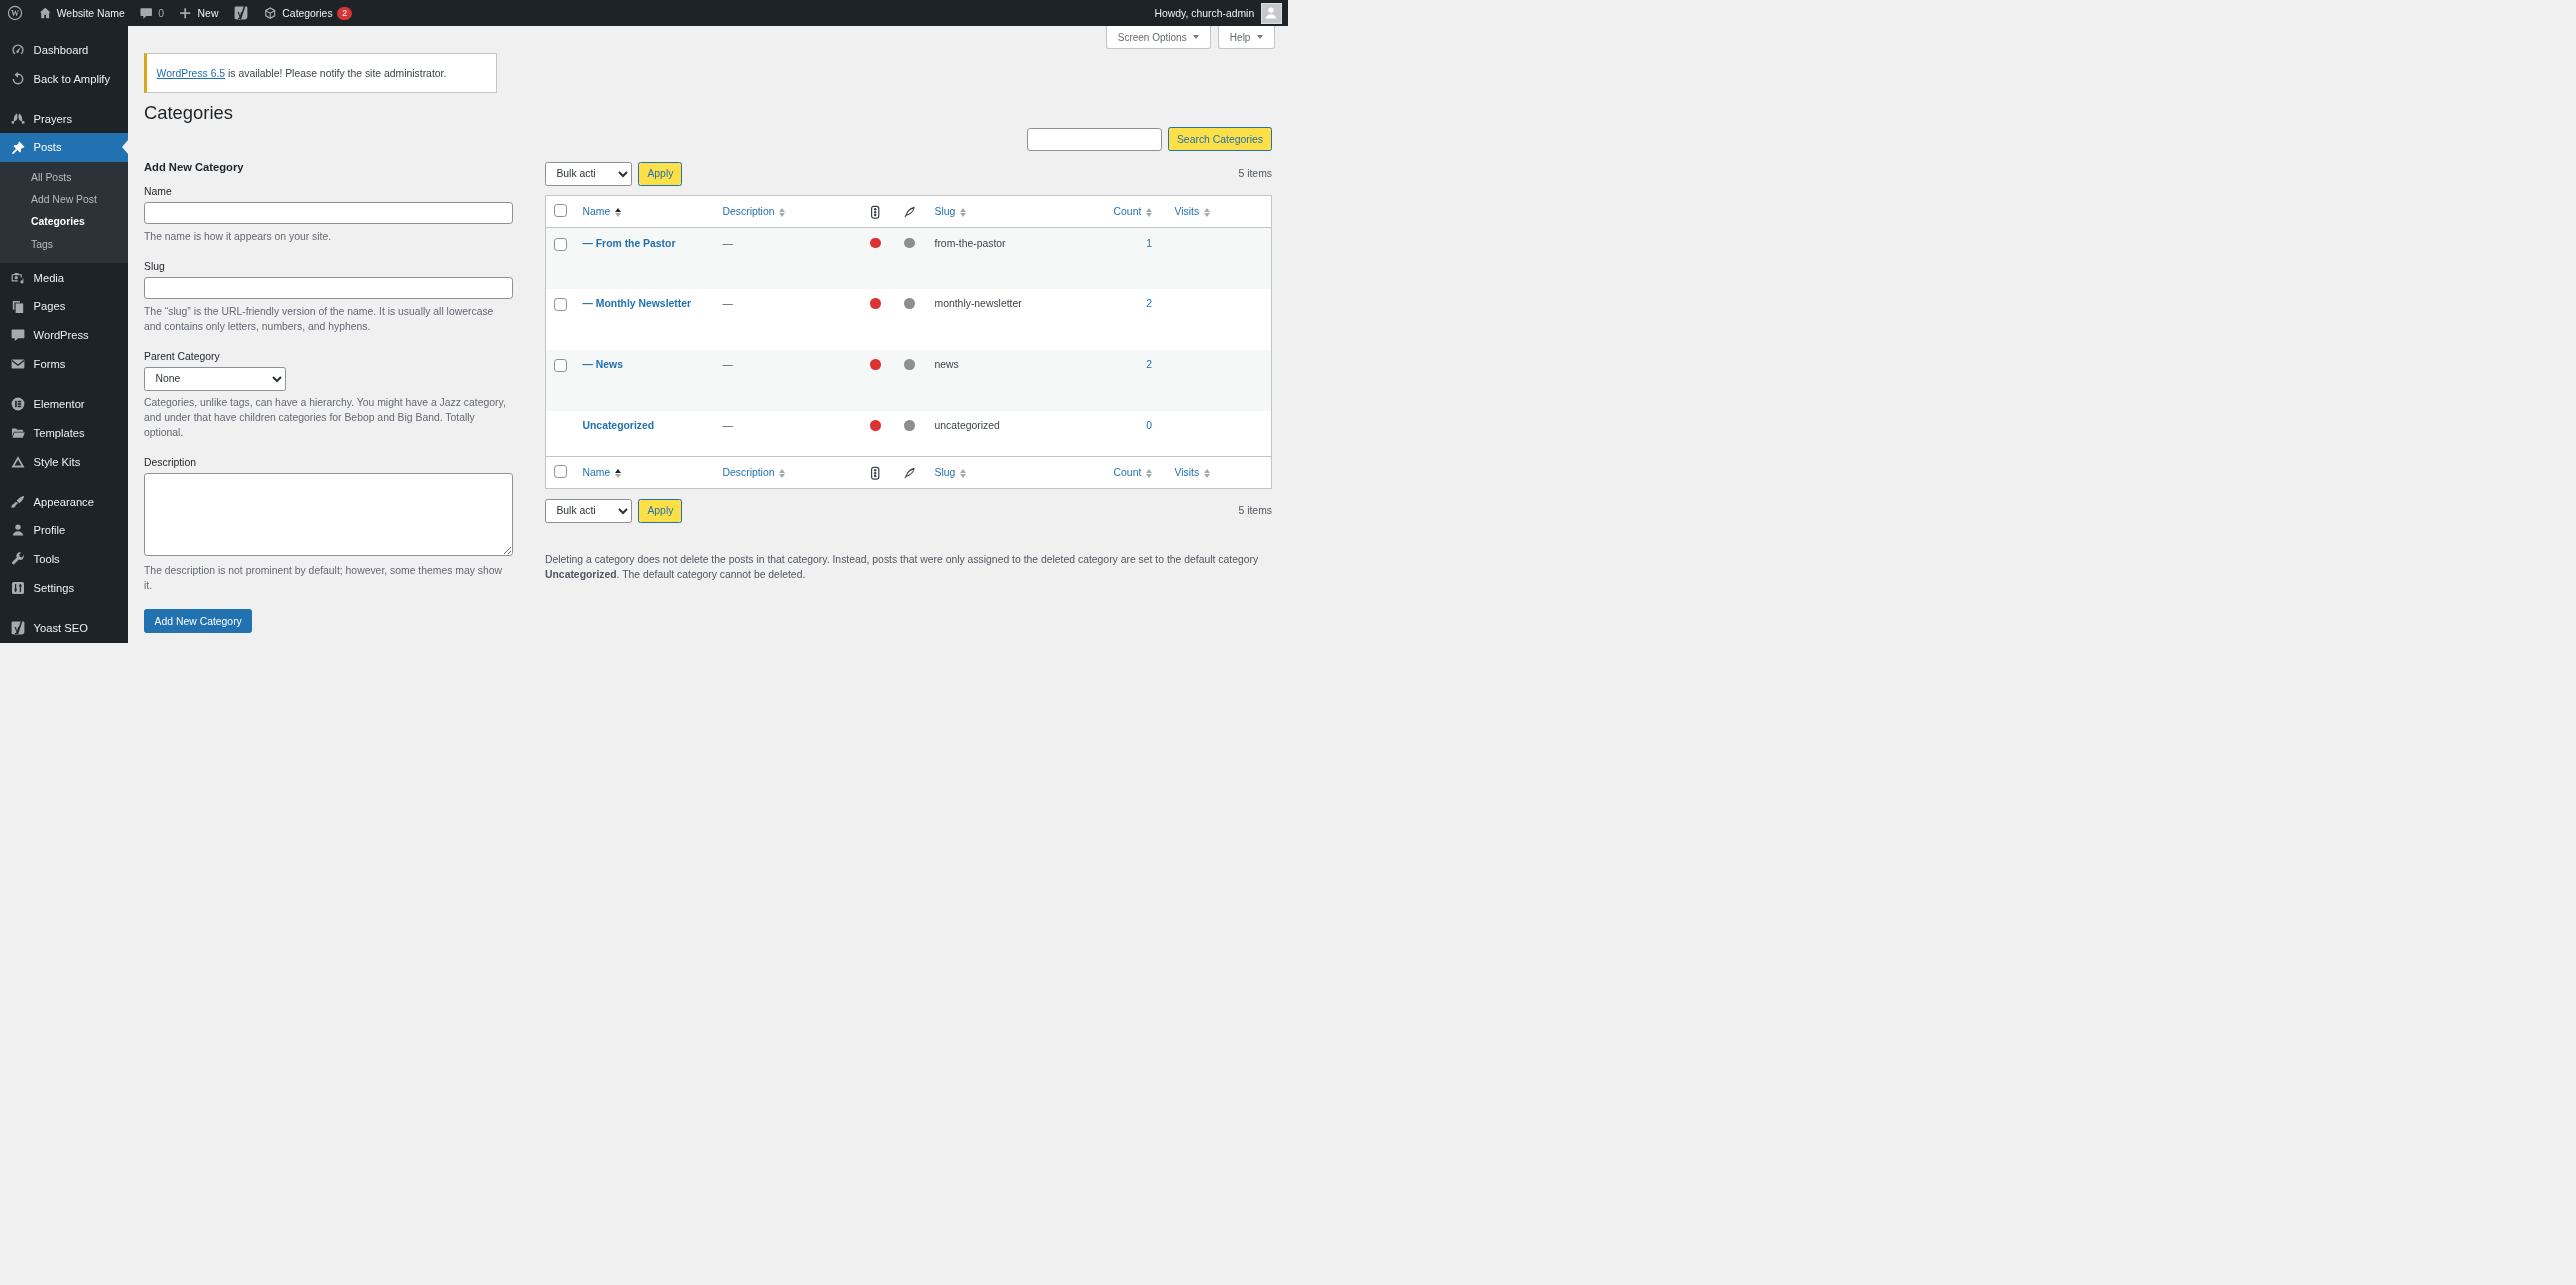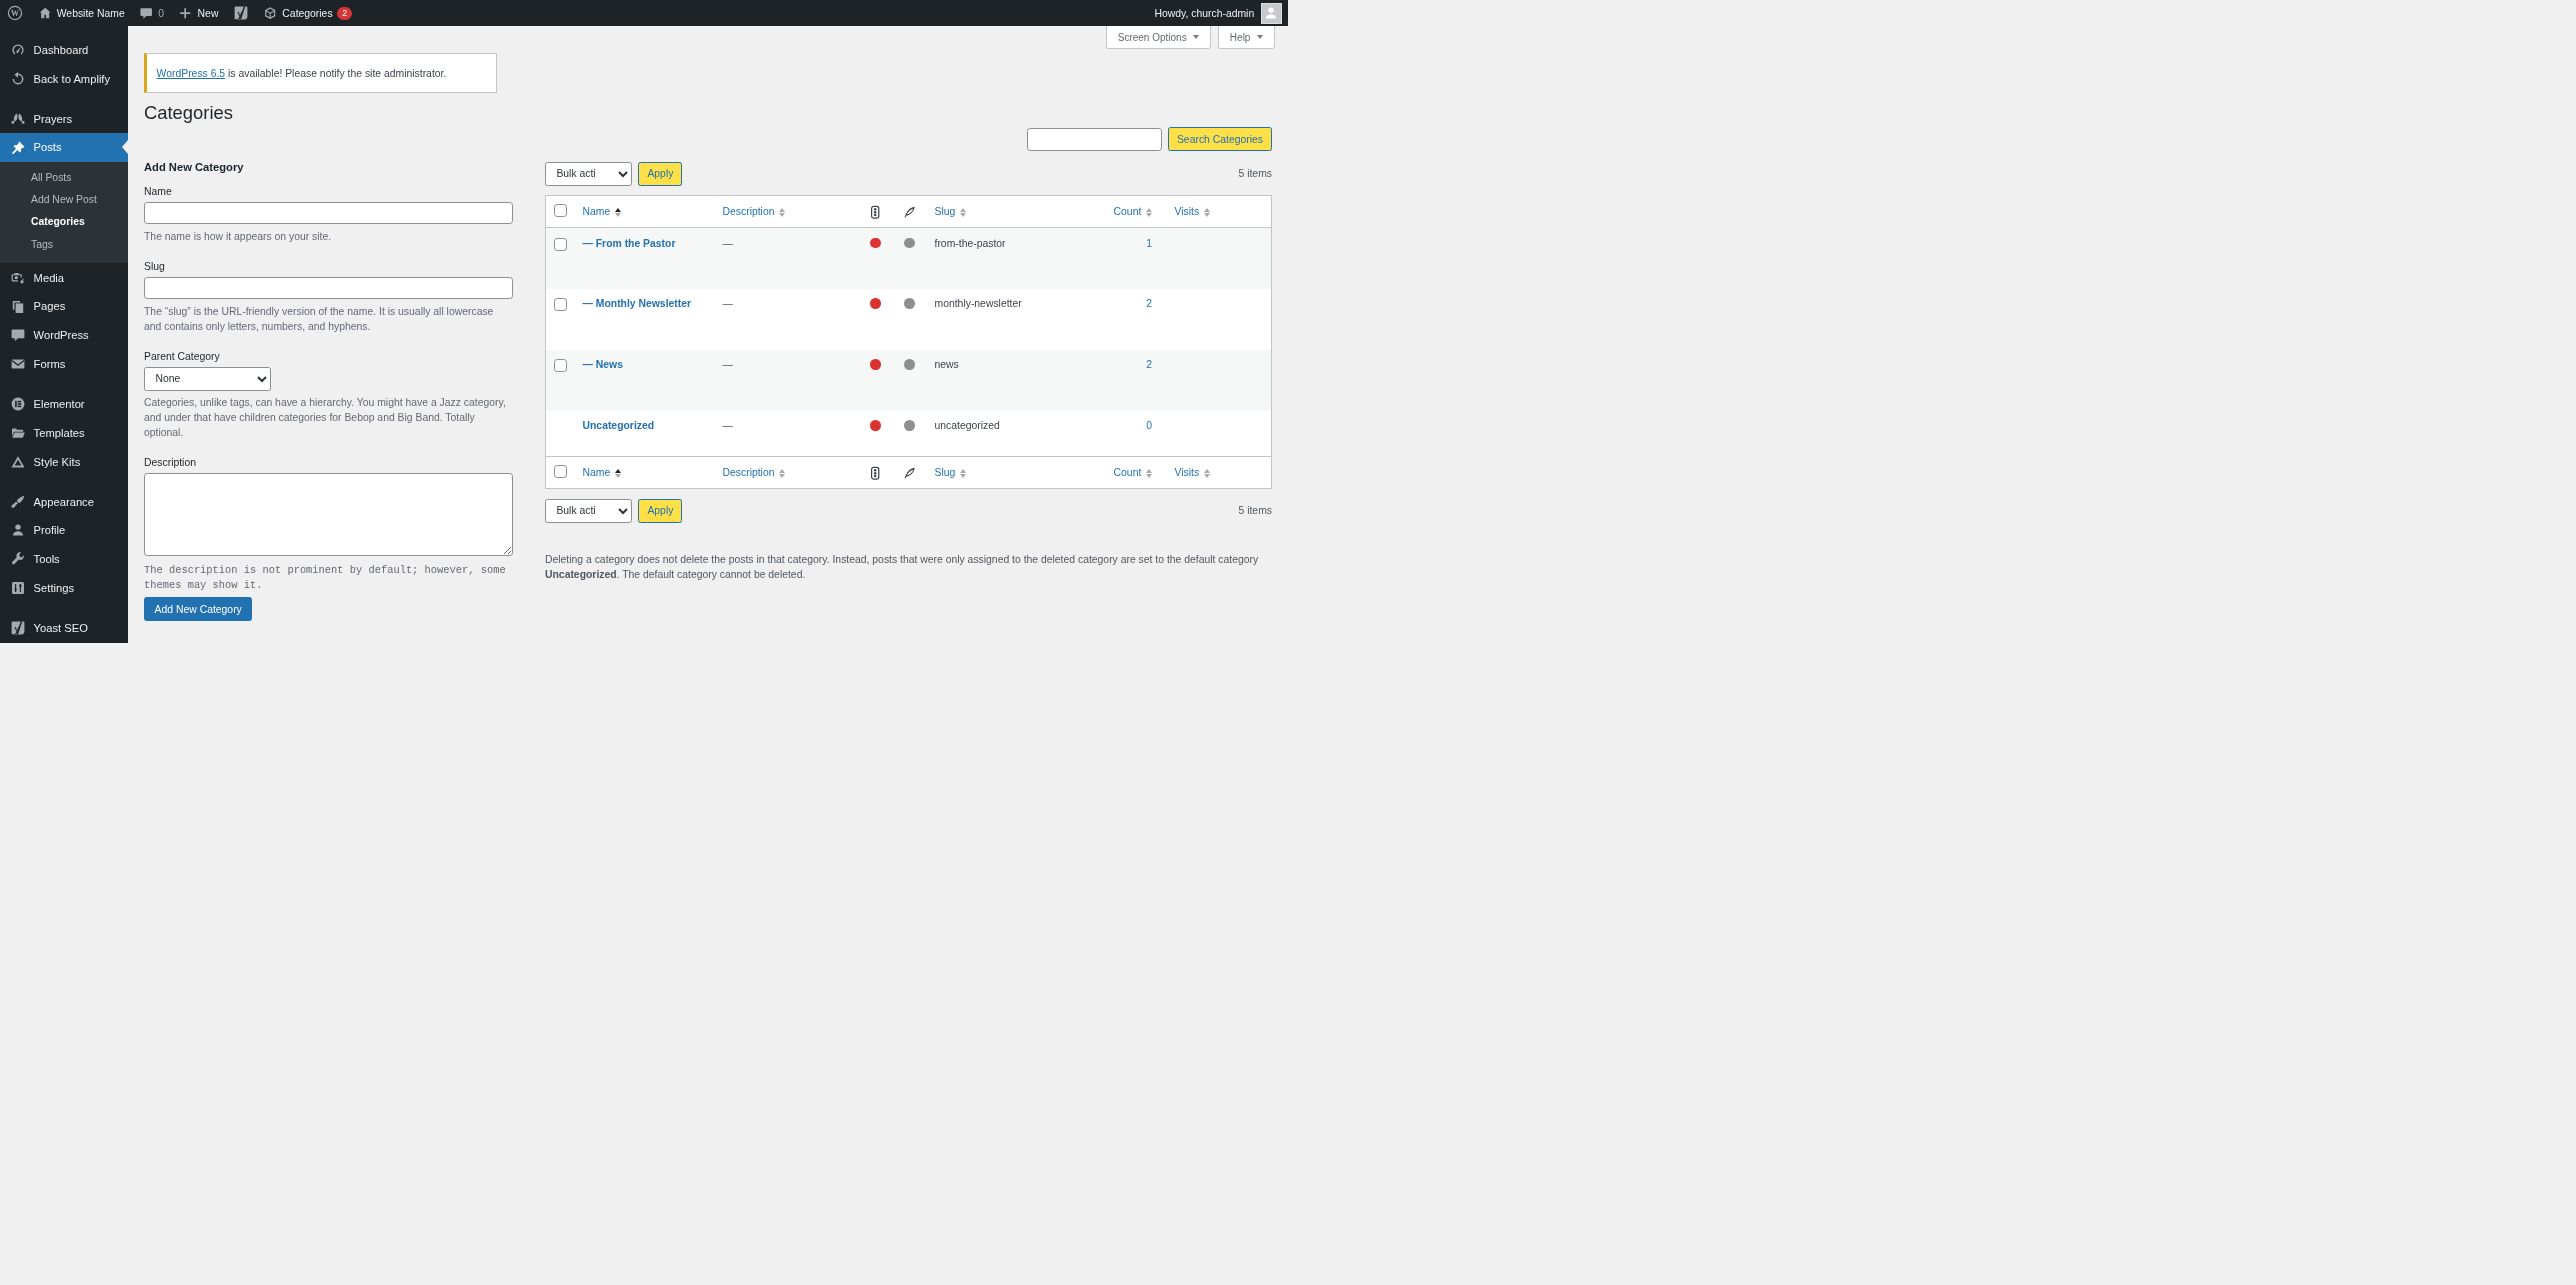--- a/index.html
+++ b/index.html
@@ -44,21 +44,21 @@
   .cols{display:flex;gap:32px;margin-top:1.6px;}
   .col-left{width:369px;flex:none;}
   .col-right{flex:1;min-width:0;}
 
   
   .form-title{font-size:11.2px;font-weight:bold;color:#1d2327;margin:35px 0 13px;}
   .field-label{display:block;font-size:10.4px;color:#1d2327;margin:0 0 4.8px;}
   .text-input{width:100%;height:22.4px;box-sizing:border-box;border:0.8px solid #8c8f94;border-radius:3.2px;background:#fff;padding:0 6.4px;font-family:inherit;font-size:10.4px;color:#2c3338;}
   .help{font-size:10.4px;color:#646970;line-height:15px;margin:4.8px 0 17px;}
   .select{height:24px;border:0.8px solid #8c8f94;border-radius:2.4px;background:#fff;font-family:inherit;font-size:10.4px;color:#2c3338;padding:0 19px 0 6.4px;}
-  .parent-select{width:127px;}
+  .parent-select{width:142px;}
   .textarea{width:100%;height:83px;box-sizing:border-box;border:0.8px solid #8c8f94;border-radius:3.2px;background:#fff;resize:vertical;font-family:inherit;}
   .button-primary{background:#2271b1;border:0.8px solid #2271b1;color:#fff;height:24px;padding:0 9.6px;border-radius:2.4px;font-size:10.4px;cursor:pointer;margin-top:3.2px;font-family:inherit;}
   .button-secondary{background:#fde047;border:0.8px solid #2271b1;color:#2271b1;height:24px;padding:0 8px;border-radius:2.4px;font-size:10.4px;cursor:pointer;font-family:inherit;}
 
   
   .search-row{display:flex;justify-content:flex-end;align-items:center;gap:6.4px;margin:1.6px 0 0;}
   .search-input{width:135px;height:22.4px;box-sizing:border-box;border:0.8px solid #8c8f94;border-radius:3.2px;background:#fff;padding:0 6.4px;font-family:inherit;}
   .tablenav{display:flex;align-items:center;gap:6.4px;margin:10.4px 0 9.6px;}
   .tablenav.bottom{margin:9.6px 0 0;}
   .bulk-select{width:87px;}
@@ -355,21 +355,21 @@
         <div class="help">The “slug” is the URL-friendly version of the name. It is usually all lowercase and contains only letters, numbers, and hyphens.</div>
 
         <label class="field-label">Parent Category</label>
         <select class="select parent-select">
           <option>None</option>
         </select>
         <div class="help">Categories, unlike tags, can have a hierarchy. You might have a Jazz category, and under that have children categories for Bebop and Big Band. Totally optional.</div>
 
         <label class="field-label">Description</label>
         <textarea class="textarea" style=""></textarea>
-        <div class="help" style="margin-bottom:1px;font-family:Liberation Mono, monospace;">The description is not prominent by default; however, some themes may show it.</div>
+        <div class="help" style="margin-bottom:13px;">The description is not prominent by default; however, some themes may show it.</div>
 
         <button class="button-primary">Add New Category</button>
       </div>
 
       <div class="col-right">
         <div class="search-row">
           <input class="search-input" type="text" value="" style="">
           <button class="button-secondary">Search Categories</button>
         </div>
 

